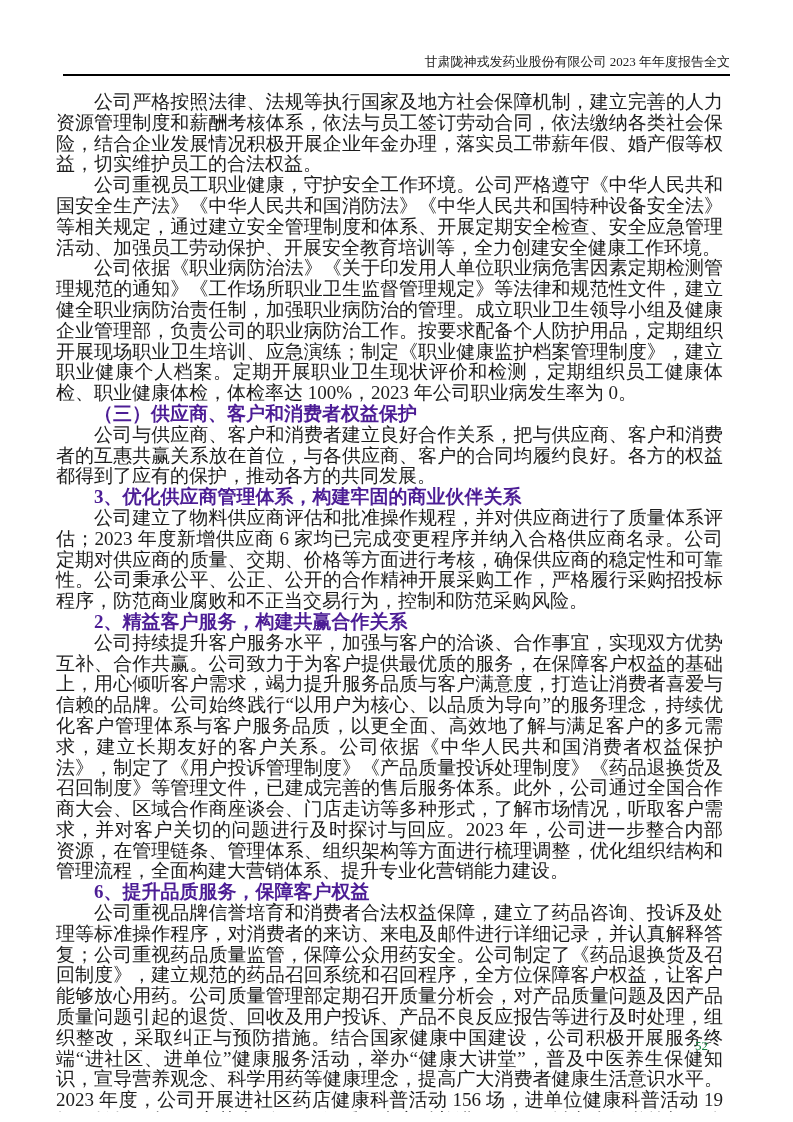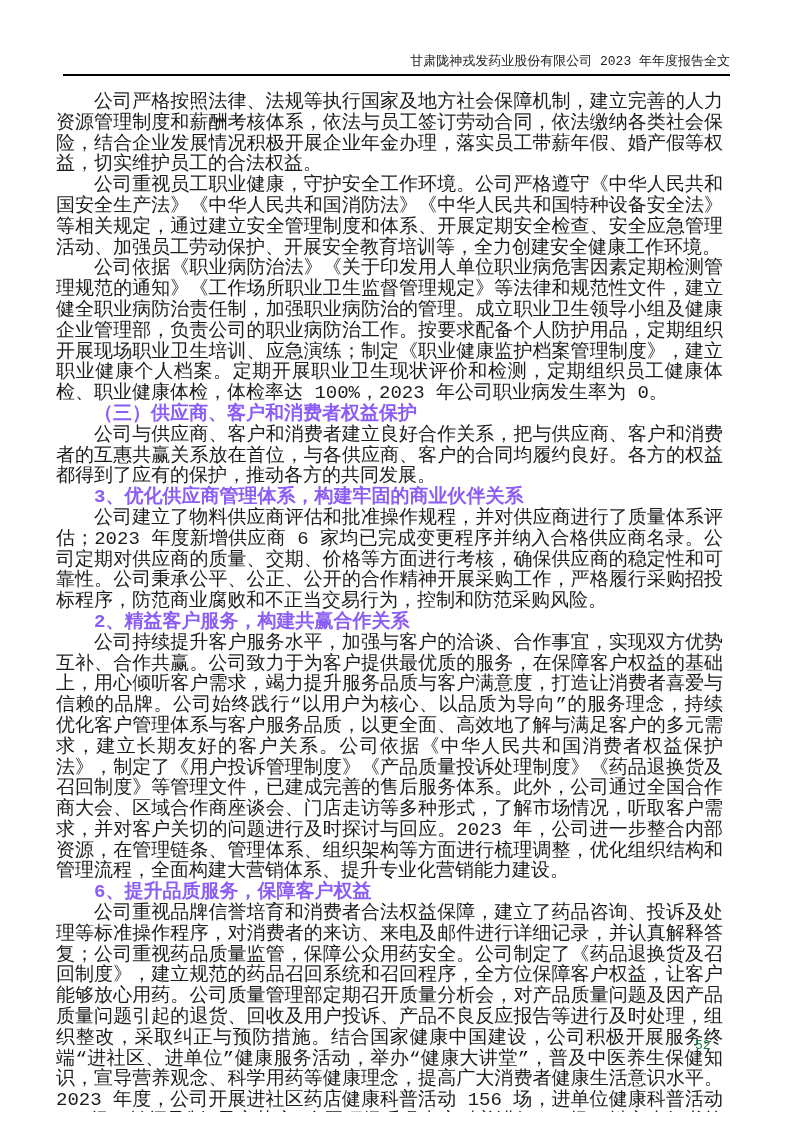--- a/index.html
+++ b/index.html
@@ -6,21 +6,21 @@
     margin: 0;
     padding: 0;
     background: #ffffff;
   }
   .page {
     position: relative;
     width: 793px;
     height: 1112px;
     background: #ffffff;
     overflow: hidden;
-    font-family: Liberation Mono, monospace;
+    font-family: Liberation Serif, serif;
     color: #1c1c1c;
   }
   .header {
     position: absolute;
     top: 53px;
     left: 63px;
     width: 667px;
     text-align: right;
     font-size: 13px;
     line-height: 17px;
@@ -46,21 +46,21 @@
   }
   .para {
     margin: 0;
     text-indent: 2em;
     color: #1c1c1c;
   }
   .heading {
     margin: 0;
     text-indent: 2em;
     font-weight: bold;
-    color: #8b5cf6;
+    color: #4c1d95;
   }
   .footer-page-num {
     position: absolute;
     top: 1038px;
     left: 695px;
     font-size: 13px;
     color: #15803d;
   }
 </style>
 </head>

